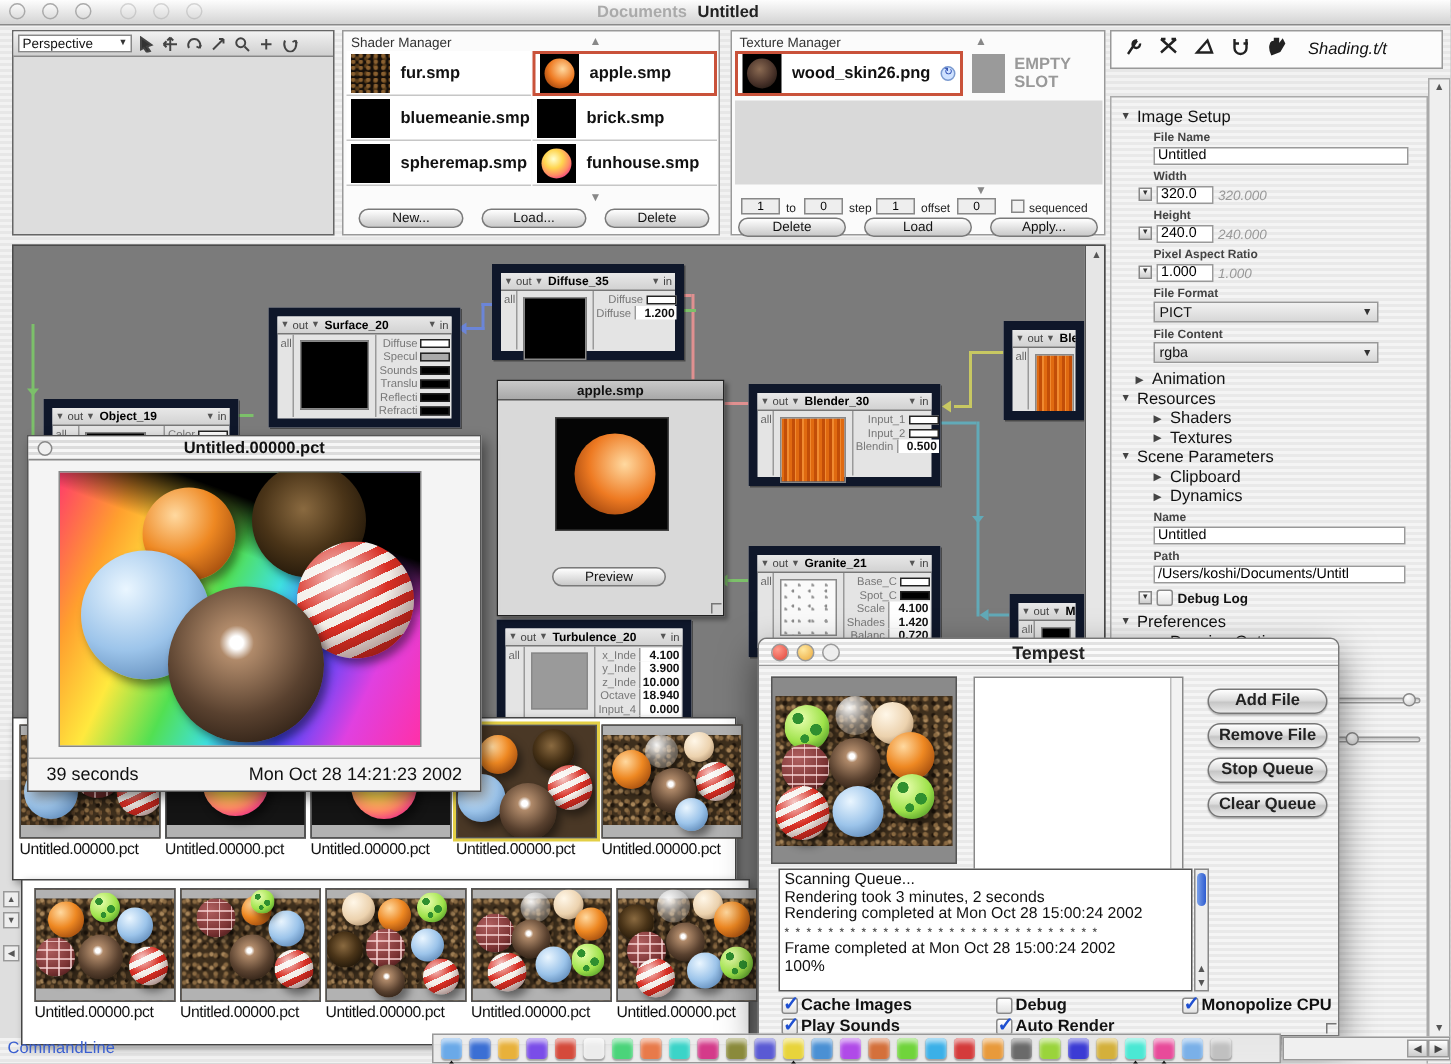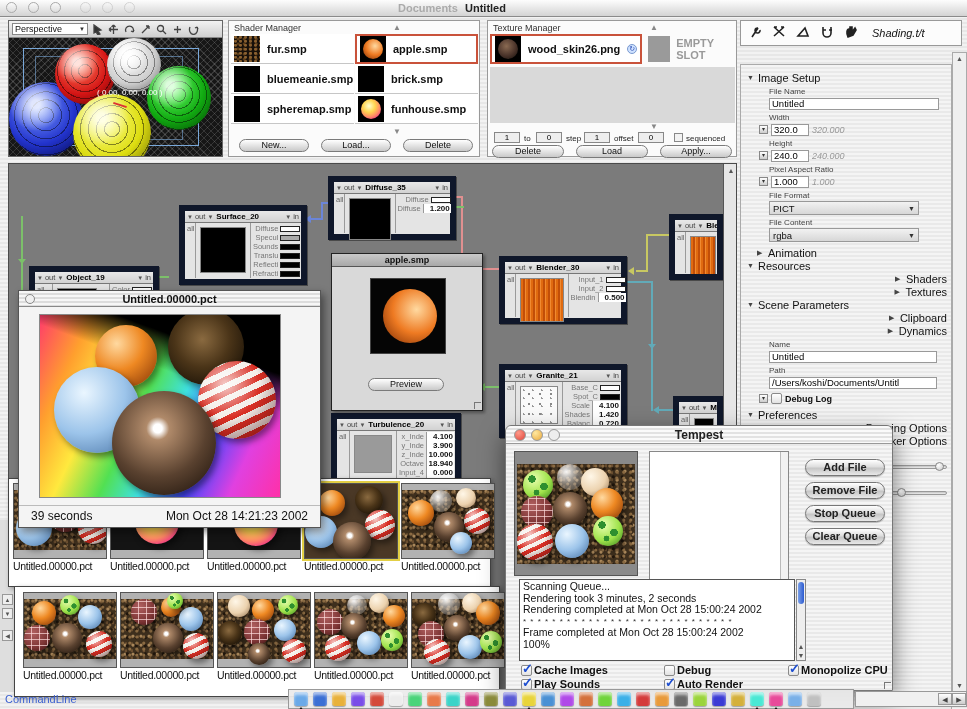--- a/index.html
+++ b/index.html
@@ -48,22 +48,22 @@
 .cb-small{position:absolute;width:9px;height:9px;border:1px solid #888;background:#f2f2f2;}
 
 #toolpal{left:740px;top:20px;width:222px;height:26px;border:1px solid #999;background:#fcfcfc;display:flex;align-items:center;gap:9px;padding:0 7px;z-index:2;}
 #toolpal svg{stroke:#222;fill:none;stroke-width:1.6;}
 #toolpal .file-label{font-size:11px;font-style:italic;color:#111;margin-left:4px;}
 
 #inspector{left:740px;top:52px;width:212px;height:657px;border:1px solid #aaa;background:repeating-linear-gradient(180deg,#f4f4f4 0 2px,#e9e9e9 2px 4px);overflow:hidden;padding:6px 4px 0 6px;z-index:2;margin-top:12px;}
 #insp-scroll{left:952px;top:52px;width:15px;height:640px;border:1px solid #aaa;background:#efefef;z-index:2;}
 .sec{font-size:11px;color:#111;height:13px;display:flex;align-items:center;gap:3px;}
 .sec .tri{font-size:7px;color:#444;width:8px;display:inline-block;}
-.ind1{margin-left:10px;}.ind2{margin-left:22px;justify-content:flex-end;}
-.flabel{font-size:8px;font-weight:normal;color:#444;margin:3px 0 1px 22px;}
+.ind1{margin-left:10px;}.ind2{margin-left:22px;}
+.flabel{font-size:8px;font-weight:bold;color:#444;margin:3px 0 1px 22px;}
 .frow{margin-left:12px;display:flex;align-items:center;gap:3px;height:13px;}
 .mini{width:9px;height:9px;border:1px solid #888;background:linear-gradient(#fff,#ccc);font-size:6px;line-height:7px;text-align:center;color:#333;flex:0 0 auto;}
 .tinput{border:1px solid #999;background:#fff;font-size:9.5px;height:12px;font-family:"Liberation Sans",sans-serif;padding:0 2px;}
 .echo{font-size:9px;font-style:italic;color:#999;}
 .dropdown{margin-left:22px;width:150px;height:14px;border:1px solid #999;background:linear-gradient(#f2f2f2,#d7d7d7);display:flex;align-items:center;justify-content:space-between;font-size:9.5px;padding:0 3px;gap:28px;}
 .dropdown .da{font-size:7px;color:#333;}
 .cb-aqua{width:11px;height:11px;border:1px solid #8a8a8a;border-radius:2px;background:linear-gradient(#fff,#e2e2e2);position:relative;flex:0 0 auto;}
 .cb-aqua .tick{position:absolute;left:0;top:-5px;color:#1e4fd1;font-size:13px;font-weight:bold;}
 .slider{position:relative;height:4px;border:1px solid #999;border-radius:2px;background:linear-gradient(#c2c2c2,#eee);flex:1;}
 .sthumb{position:absolute;width:9px;height:9px;border-radius:50%;border:1px solid #888;background:radial-gradient(circle at 35% 30%,#fff,#c8c8c8);top:-4px;}
@@ -191,31 +191,20 @@
         <svg width="11" height="11">
           <path d="M5.5,2 V9 M2,5.5 H9"></path>
         </svg>
       </span>
     <span class="vpi">
         <svg width="11" height="11">
           <path d="M2,3 a4,5 0 1 0 7,0"></path>
           <path d="M9,3 l-2,1 M9,3 l1,2"></path>
         </svg>
       </span>
-  </div>
-  <div id="vp-body">
-    <div class="selbox" style="left:14px;top:10px;width:176px;height:98px"></div>
-    <div class="selbox" style="left:26px;top:18px;width:148px;height:84px;opacity:.6"></div>
-    <div class="wball" style="left:0px;top:44px;width:74px;height:74px;background-image:radial-gradient(circle at 36% 30%,rgba(255,255,255,.8) 0 6%,rgba(255,255,255,0) 38%),repeating-radial-gradient(circle at 50% 45%,transparent 0 7px,rgba(0,0,0,.45) 7px 8px),radial-gradient(circle at 40% 35%,#7a9aff,#2233cc 55%,#050a50 95%)"></div>
-    <div class="wball" style="left:46px;top:6px;width:60px;height:60px;background-image:radial-gradient(circle at 36% 30%,rgba(255,255,255,.8) 0 6%,rgba(255,255,255,0) 38%),repeating-radial-gradient(circle at 50% 45%,transparent 0 6px,rgba(0,0,0,.45) 6px 7px),radial-gradient(circle at 40% 35%,#ff7a5a,#d41414 55%,#5a0505 95%)"></div>
-    <div class="wball" style="left:98px;top:0px;width:54px;height:54px;background-image:radial-gradient(circle at 36% 30%,rgba(255,255,255,.9) 0 8%,rgba(255,255,255,0) 40%),repeating-radial-gradient(circle at 50% 45%,transparent 0 6px,rgba(0,0,0,.4) 6px 7px),radial-gradient(circle at 40% 35%,#ffffff,#cfcfcf 55%,#6a6a6a 95%)"></div>
-    <div class="wball" style="left:138px;top:28px;width:64px;height:64px;background-image:radial-gradient(circle at 36% 30%,rgba(255,255,255,.8) 0 6%,rgba(255,255,255,0) 38%),repeating-radial-gradient(circle at 50% 45%,transparent 0 6px,rgba(0,0,0,.45) 6px 7px),radial-gradient(circle at 40% 35%,#66ff66,#11aa11 55%,#044a04 95%)"></div>
-    <div class="wball" style="left:64px;top:56px;width:78px;height:78px;background-image:radial-gradient(circle at 36% 30%,rgba(255,255,255,.8) 0 6%,rgba(255,255,255,0) 38%),repeating-radial-gradient(circle at 50% 45%,transparent 0 7px,rgba(0,0,0,.45) 7px 8px),radial-gradient(circle at 40% 35%,#ffff88,#dddd11 55%,#6a6a04 95%)"></div>
-    <div id="vp-axis"></div>
-    <div id="vp-coords">( 0.00, 0.00, 0.00 )</div>
   </div>
 </div>
 
 <div class="abs mgr" id="shadermgr">
   <span class="mgr-title">Shader Manager</span>
   <span class="scroll-arrow" style="left:164px;top:2px">▲</span>
   <div class="sm-item" style="left:2px;top:13px">
     <span class="mthumb furtex"></span>
     <b class="sm-label">fur.smp</b>
   </div>

